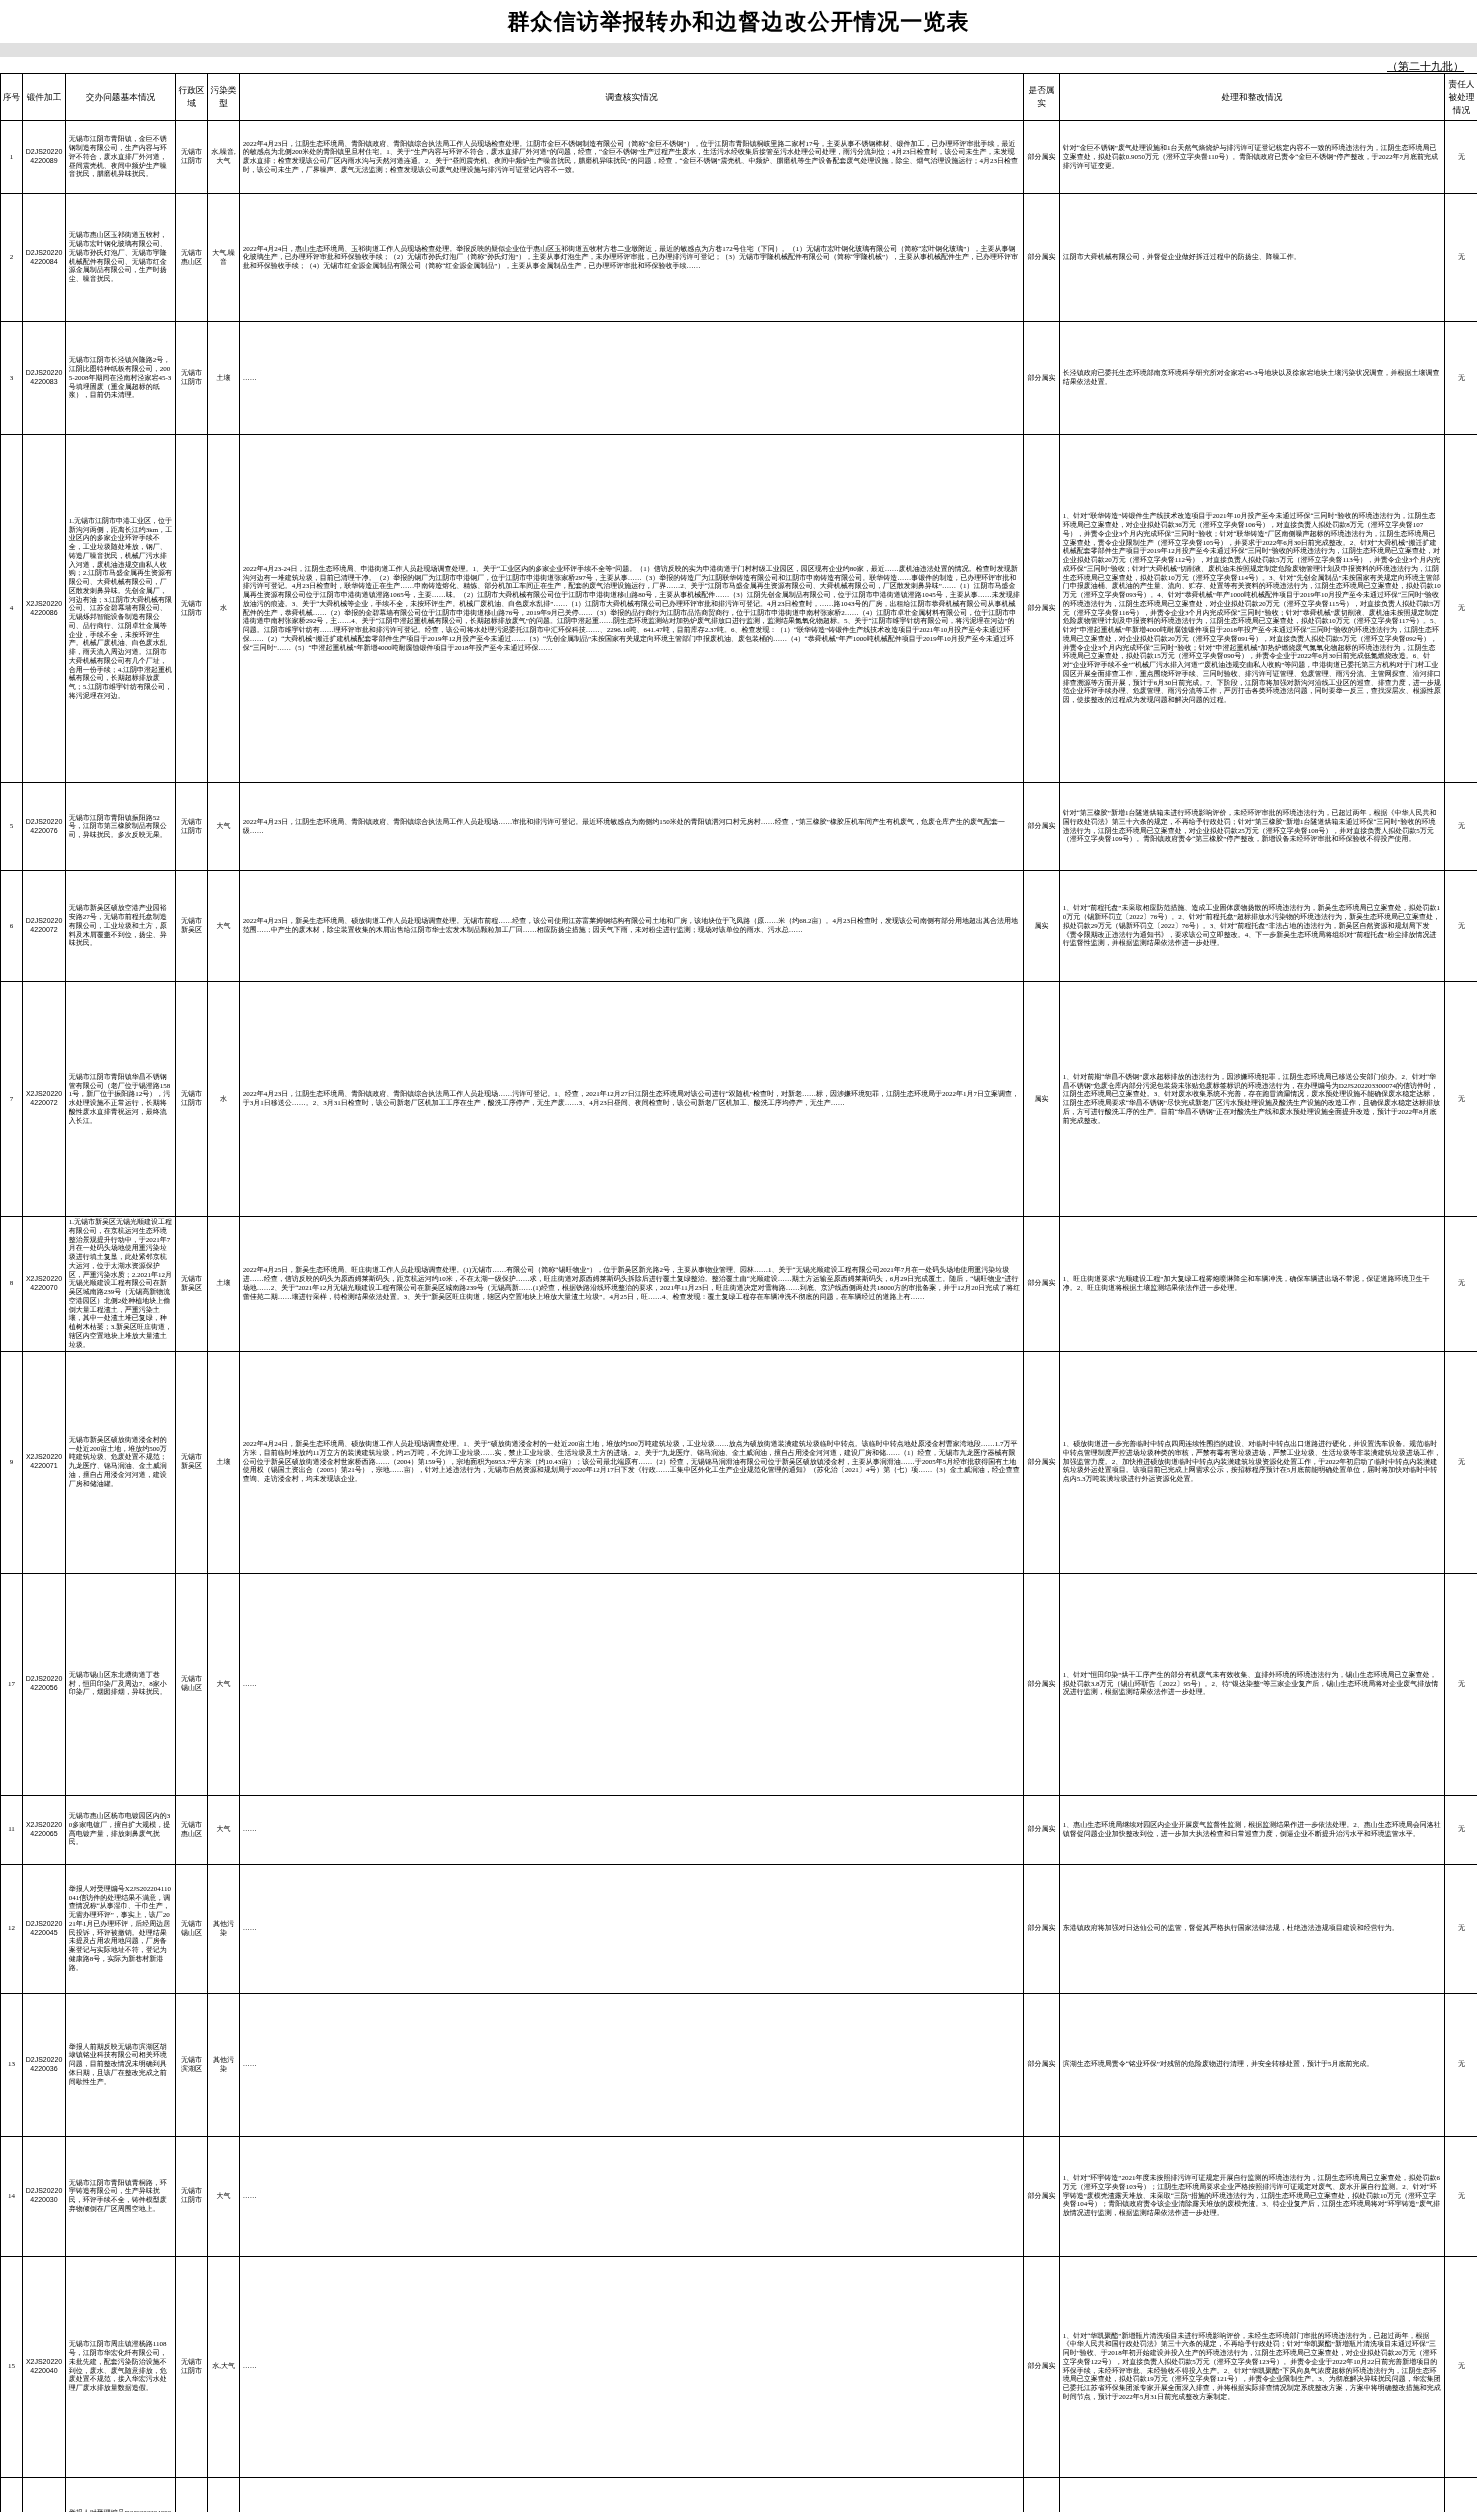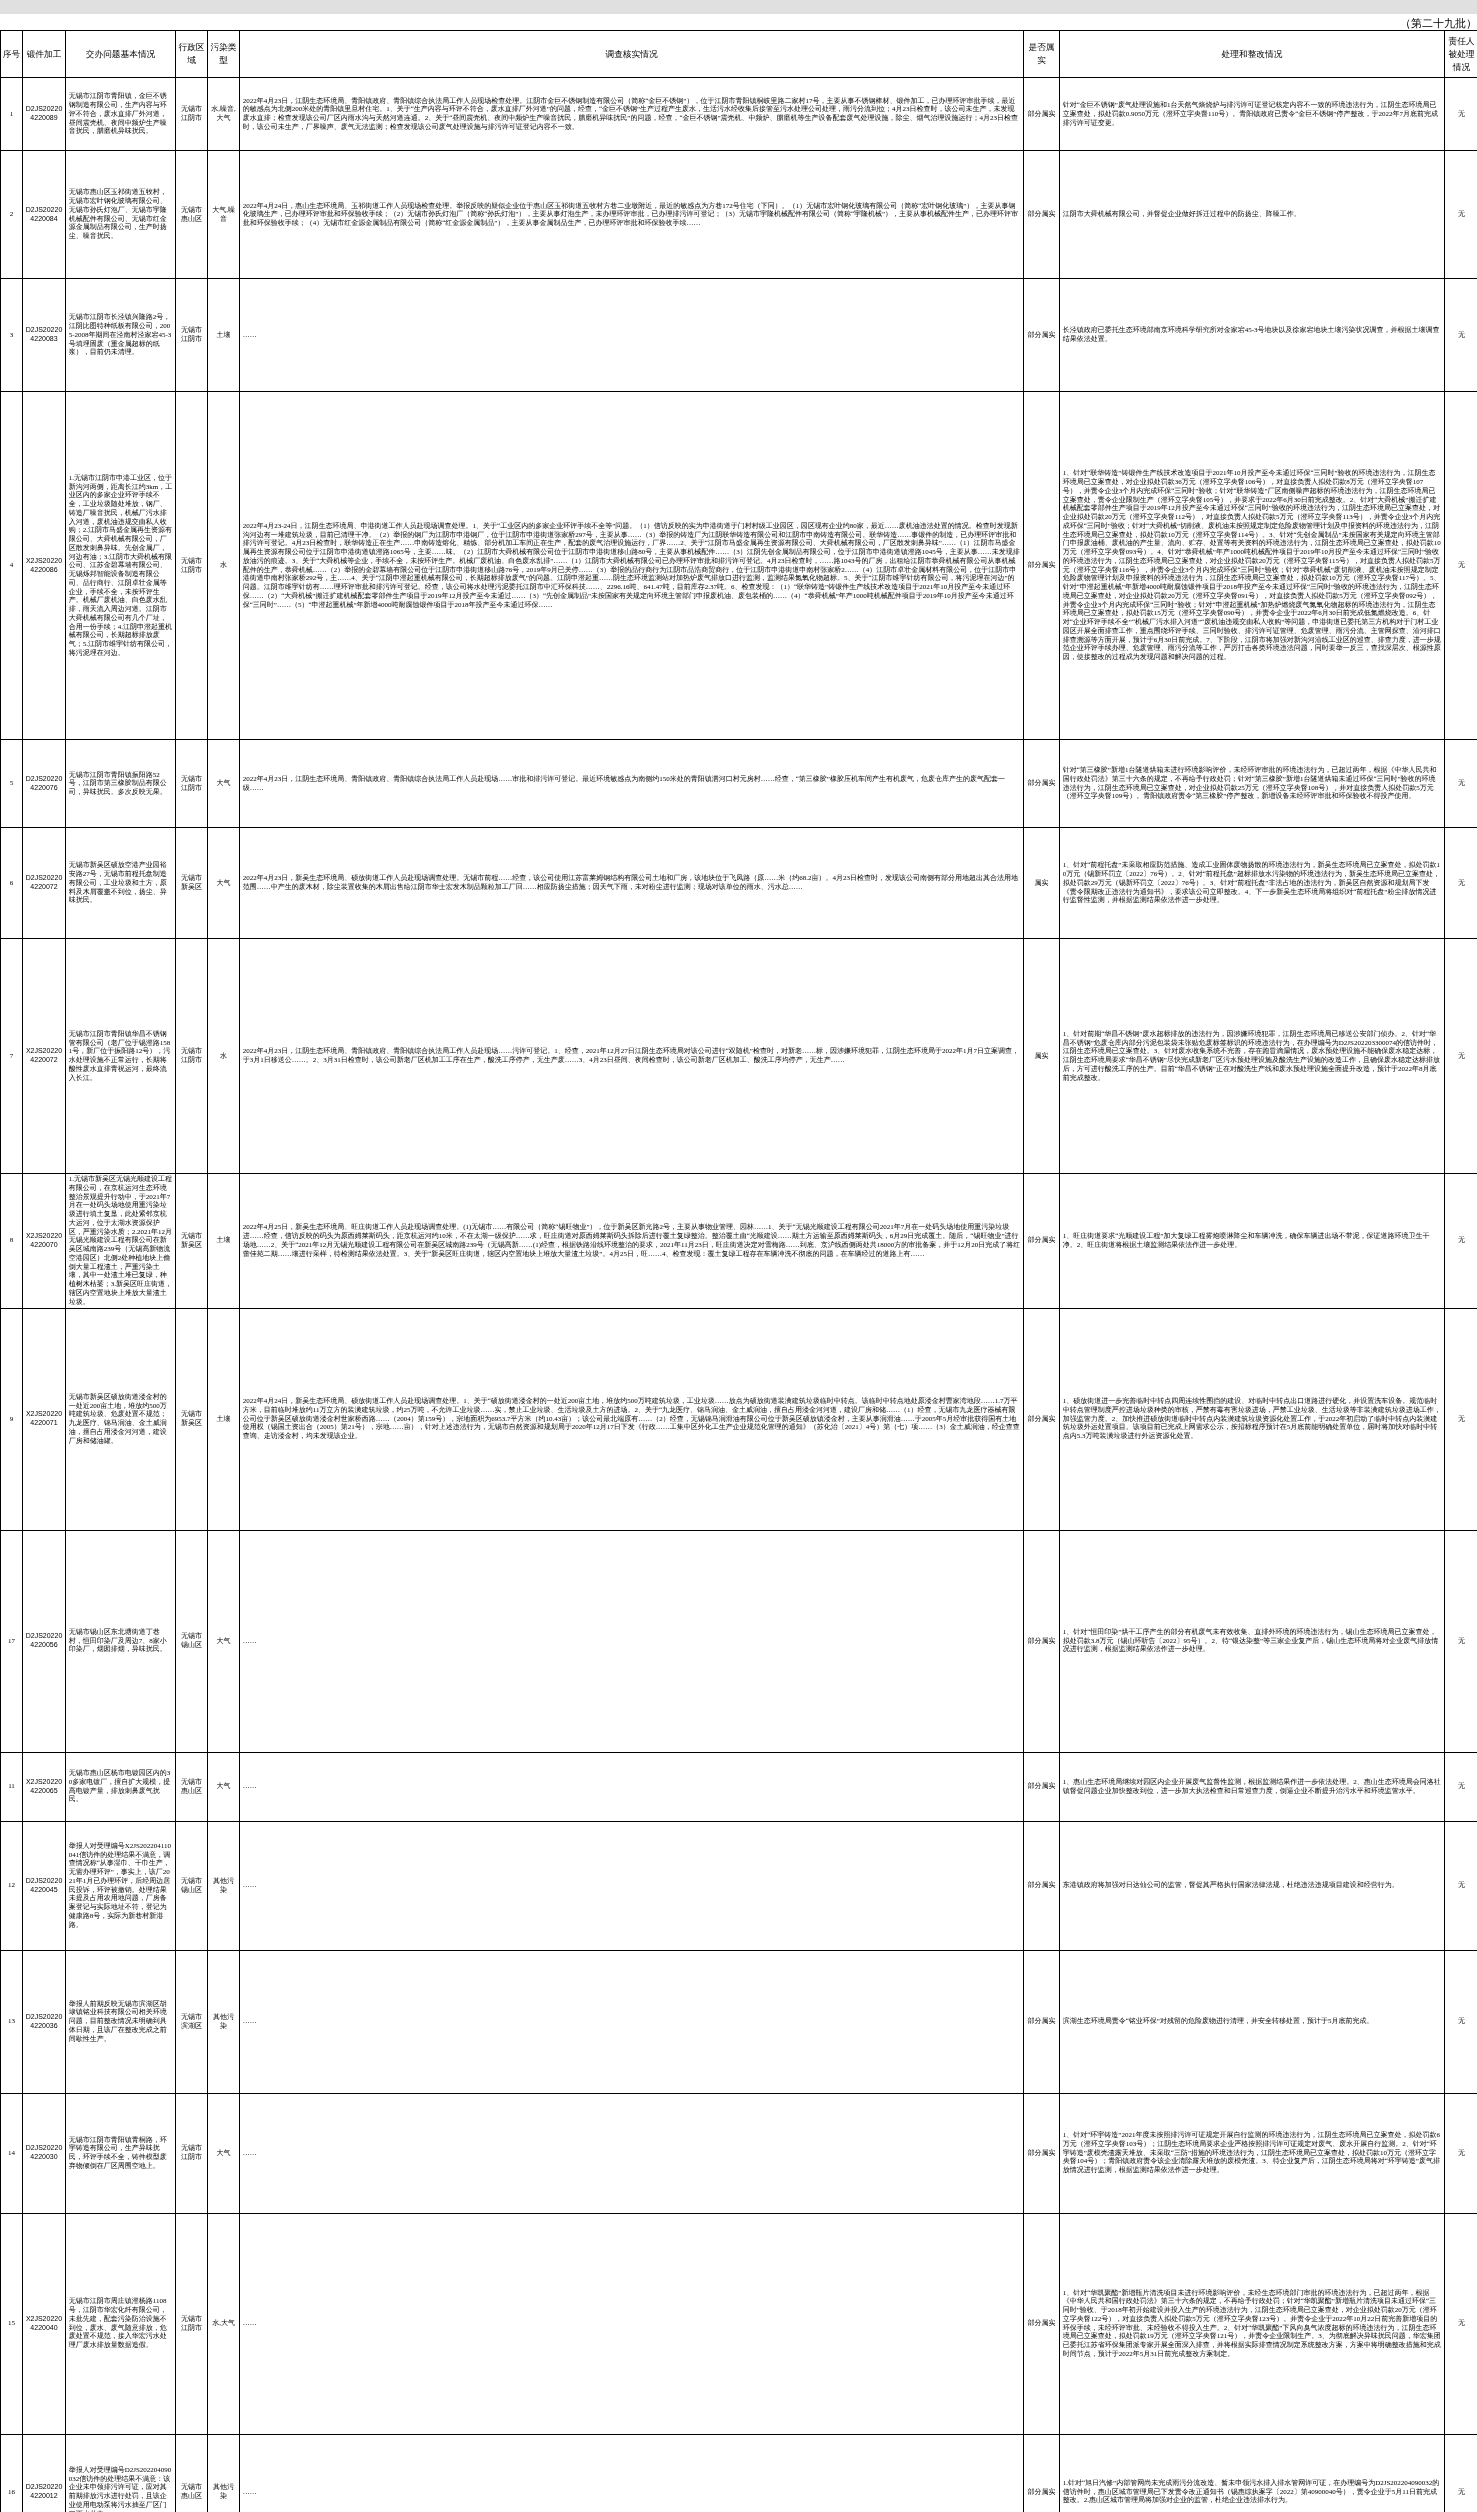--- a/index.html
+++ b/index.html
@@ -1,38 +1,41 @@
 <!DOCTYPE html>
 <html style="font-size:8.7px"><head>
 <meta charset="utf-8">
 <style>
   html,body{margin:0;padding:0;background:#ffffff;}
   body{width:1477px;font-family:"Liberation Serif","DejaVu Serif",serif;color:#000;}
   .page{width:1477px;}
   .title-band{height:43px;display:flex;align-items:center;justify-content:center;background:#fff;}
   .doc-title{font-size:22px;font-weight:bold;letter-spacing:1.1px;}
   .gray-band{height:14px;background:#e0e0e0;}
-  .batch-band{height:16.4px;display:flex;align-items:flex-end;justify-content:flex-end;padding-right:0;box-sizing:border-box;background:#fff;}
+  .batch-band{height:16.4px;display:flex;align-items:flex-end;justify-content:flex-end;padding-right:13px;box-sizing:border-box;background:#fff;text-decoration:underline;}
   .batch-label{font-size:11px;line-height:14px;}
   table{border-collapse:collapse;table-layout:fixed;width:1477px;background:#fff;}
   col.c-seq{width:22px;} col.c-no{width:43px;} col.c-prob{width:110px;}
   col.c-region{width:32px;} col.c-type{width:32px;} col.c-invest{width:784px;}
   col.c-verified{width:36px;} col.c-rect{width:385px;} col.c-resp{width:34px;}
   th,td{border:0.5px solid #000;vertical-align:middle;word-break:break-all;overflow:hidden;}
   thead th{font-size:8.7px;font-weight:normal;text-align:center;padding:3.3px 1.1px;
     border-top:1.6px solid #000;border-bottom:1.6px solid #000;background:#fff;line-height:1.5;}
   td{font-size:7px;line-height:1.25;padding:1.1px 1.6px;}
   td.center{text-align:center;}
   td.left{text-align:left;padding:1.1px 2.7px;}
   td.case-no{text-align:center;font-family:Liberation Sans, sans-serif;}
 </style>
 </head>
 <body>
 
 <div class="page">
+  <div class="title-band">
+    <div class="doc-title">群众信访举报转办和边督边改公开情况一览表</div>
+  </div>
   <div class="gray-band"></div>
   <div class="batch-band">
     <div class="batch-label">（第二十九批）</div>
   </div>
 
   <table>
     <colgroup>
       <col class="c-seq">
         <col class="c-no">
         <col class="c-prob">

